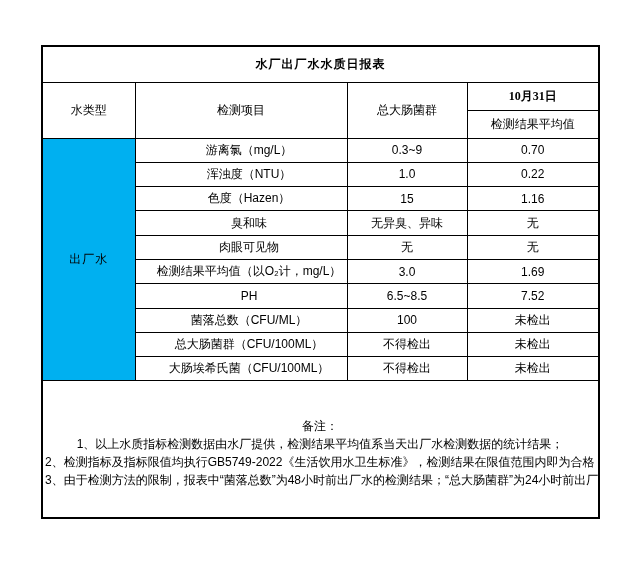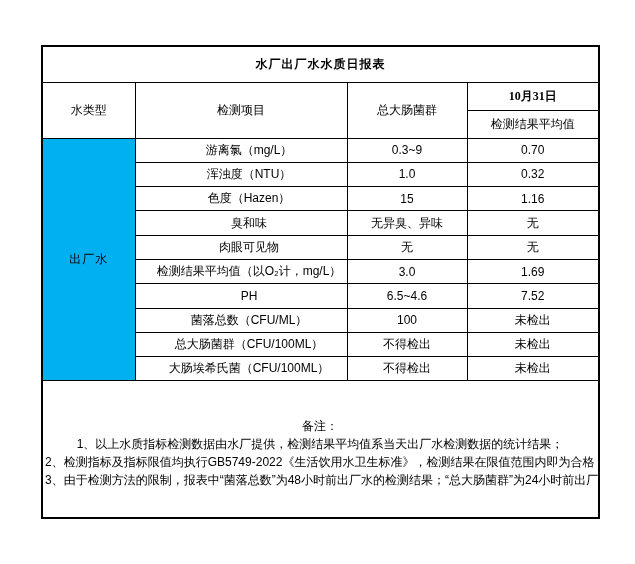--- a/index.html
+++ b/index.html
@@ -88,21 +88,21 @@
 
     <tr class="data-row">
       <td class="wtype" rowspan="10">出厂水</td>
       <td class="item">游离氯（mg/L）</td>
       <td class="val">0.3~9</td>
       <td class="val">0.70</td>
     </tr>
     <tr class="data-row">
       <td class="item">浑浊度（NTU）</td>
       <td class="val">1.0</td>
-      <td class="val">0.32</td>
+      <td class="val">0.22</td>
     </tr>
     <tr class="data-row">
       <td class="item">色度（Hazen）</td>
       <td class="val">15</td>
       <td class="val">1.16</td>
     </tr>
     <tr class="data-row">
       <td class="item">臭和味</td>
       <td class="val">无异臭、异味</td>
       <td class="val">无</td>
@@ -112,21 +112,21 @@
       <td class="val">无</td>
       <td class="val">无</td>
     </tr>
     <tr class="data-row">
       <td class="item">检测结果平均值（以O₂计，mg/L）</td>
       <td class="val">3.0</td>
       <td class="val">1.69</td>
     </tr>
     <tr class="data-row">
       <td class="item">PH</td>
-      <td class="val">6.5~4.6</td>
+      <td class="val">6.5~8.5</td>
       <td class="val">7.52</td>
     </tr>
     <tr class="data-row">
       <td class="item">菌落总数（CFU/ML）</td>
       <td class="val">100</td>
       <td class="val">未检出</td>
     </tr>
     <tr class="data-row">
       <td class="item">总大肠菌群（CFU/100ML）</td>
       <td class="val">不得检出</td>

